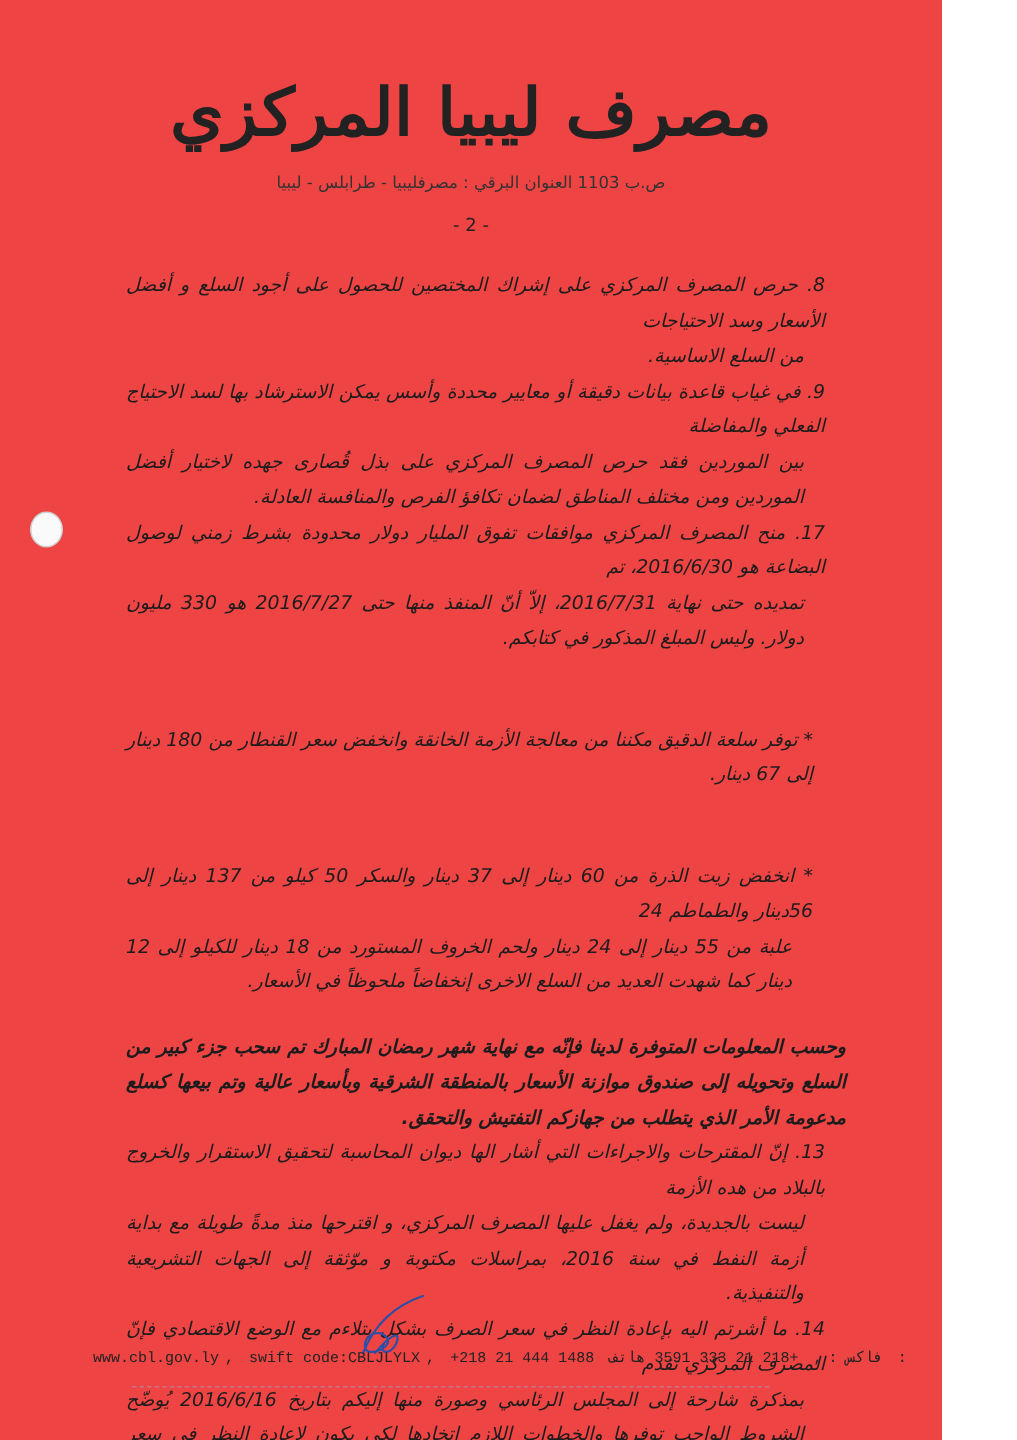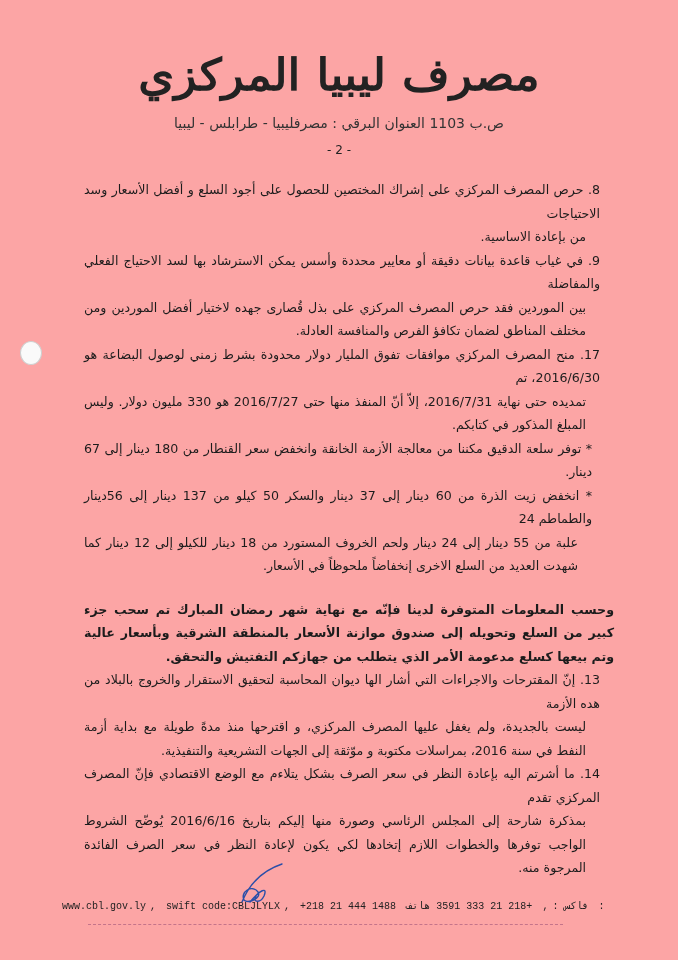--- a/index.html
+++ b/index.html
@@ -11,22 +11,22 @@
       width: 678px;
       height: 960px;
       position: relative;
       overflow: hidden;
       font-family: "DejaVu Sans", sans-serif;
       color: #1a1a1a;
     }
     .page {
       position: absolute;
       left: 0; top: 0;
-      width: 678px; height: 960px;
-      background: #fca5a5;
+      width: 628px; height: 960px;
+      background: #ef4444;
     }
     .letterhead {
       position: absolute;
       left: 0; right: 0;
       top: 40px;
       text-align: center;
     }
     .logo {
       display: inline-block;
       font-family: "DejaVu Serif", serif;
@@ -36,21 +36,21 @@
       letter-spacing: 0px;
       direction: rtl;
       line-height: 70px;
       transform: scaleY(0.95);
     }
     .address {
       position: absolute;
       top: 115px;
       left: 0; right: 0;
       text-align: center;
-      font-size: 14px;
+      font-size: 11px;
       color: #333;
       direction: rtl;
     }
     .page-number {
       position: absolute;
       top: 143px;
       left: 0; right: 0;
       text-align: center;
       font-size: 12px;
       color: #222;
@@ -64,35 +64,37 @@
       text-align: justify;
       font-family: "DejaVu Sans", sans-serif;
       font-size: 12.6px;
       line-height: 23.5px;
       color: #1c1c1c;
     }
     .item {
       margin: 0;
       padding-right: 0;
       position: relative;
+      font-style: italic;
     }
     .item .num {
       display: inline;
     }
     .item .cont {
       display: block;
       padding-right: 14px;
     }
     .bold-par {
       font-weight: bold;
       margin-right: -14px;
       margin-top: 20px;
     }
     .bullet {
       padding-right: 8px;
+      margin-top: 44px;
     }
     .bullet-cont {
       padding-right: 14px;
       display: block;
     }
     .punch-hole {
       position: absolute;
       left: 20px;
       top: 341px;
       width: 20px;
@@ -141,21 +143,21 @@
   <div class="address">ص.ب 1103 العنوان البرقي : مصرفليبيا - طرابلس - ليبيا</div>
   <div class="page-number">- 2 -</div>
 
   <div class="punch-hole"></div>
 
   <div class="body">
 
     <div class="item">
       <span class="num">8.</span>
       <span>حرص المصرف المركزي على إشراك المختصين للحصول على أجود السلع و أفضل الأسعار وسد الاحتياجات</span>
-      <span class="cont">من بإعادة الاساسية.</span>
+      <span class="cont">من السلع الاساسية.</span>
     </div>
 
     <div class="item">
       <span class="num">9.</span>
       <span>في غياب قاعدة بيانات دقيقة أو معايير محددة وأسس يمكن الاسترشاد بها لسد الاحتياج الفعلي والمفاضلة</span>
       <span class="cont">بين الموردين فقد حرص المصرف المركزي على بذل قُصارى جهده لاختيار أفضل الموردين ومن مختلف المناطق لضمان تكافؤ الفرص والمنافسة العادلة.</span>
     </div>
 
     <div class="item">
       <span class="num">17.</span>

